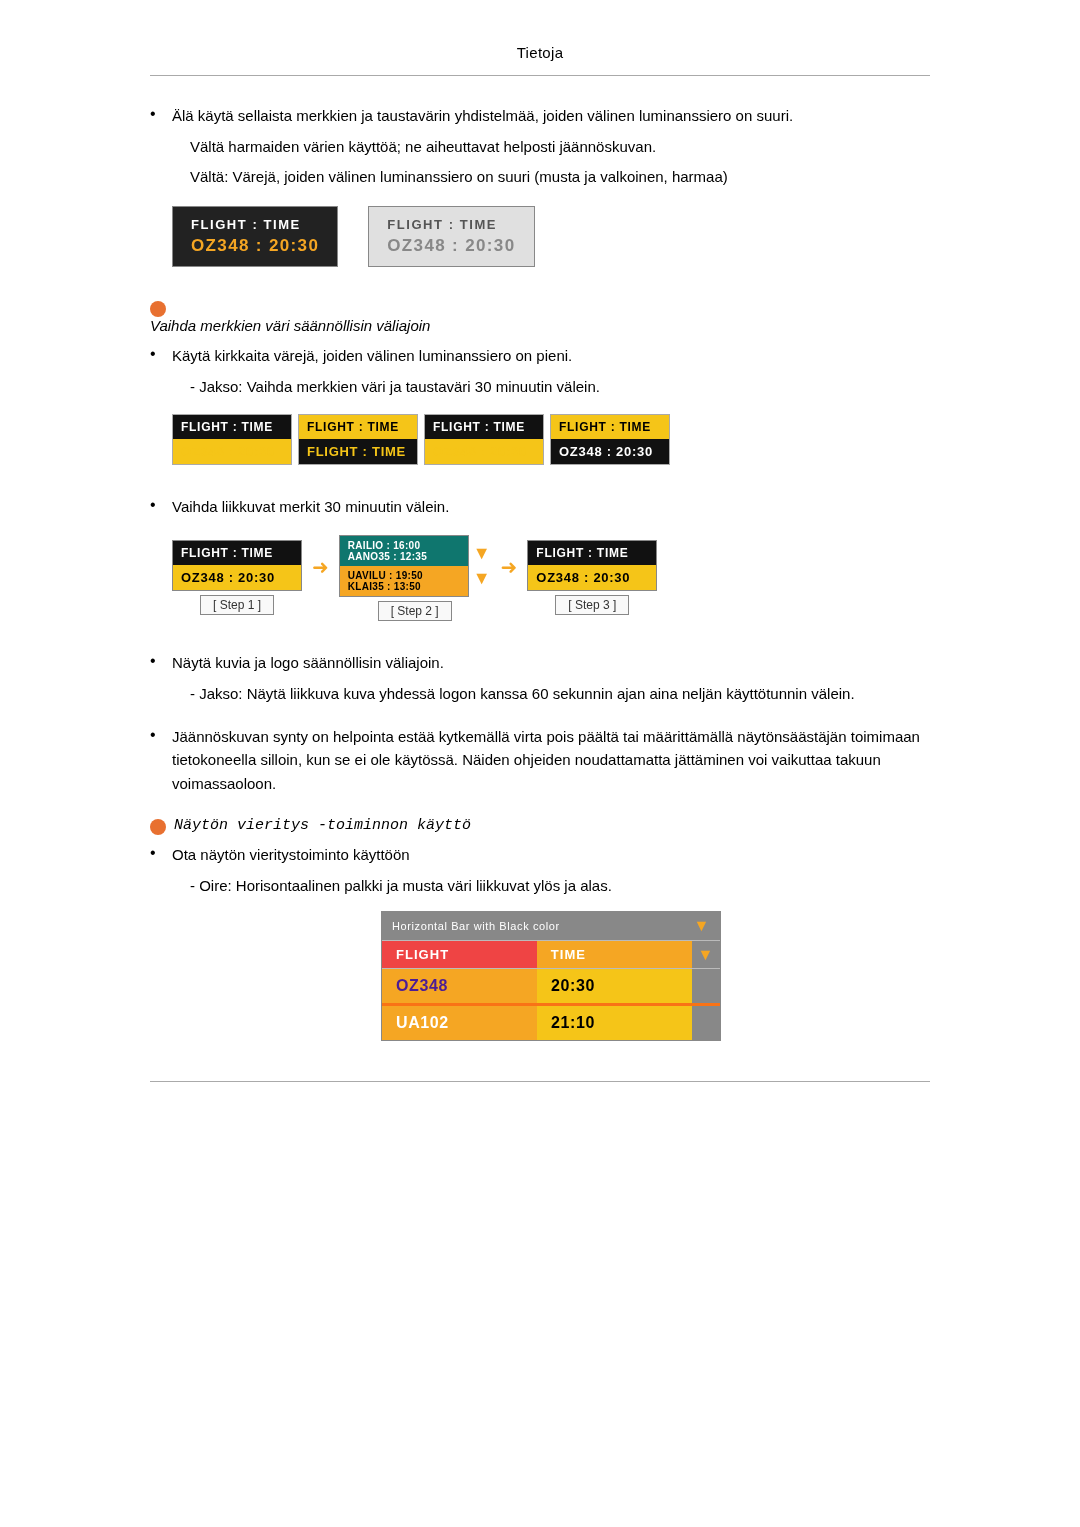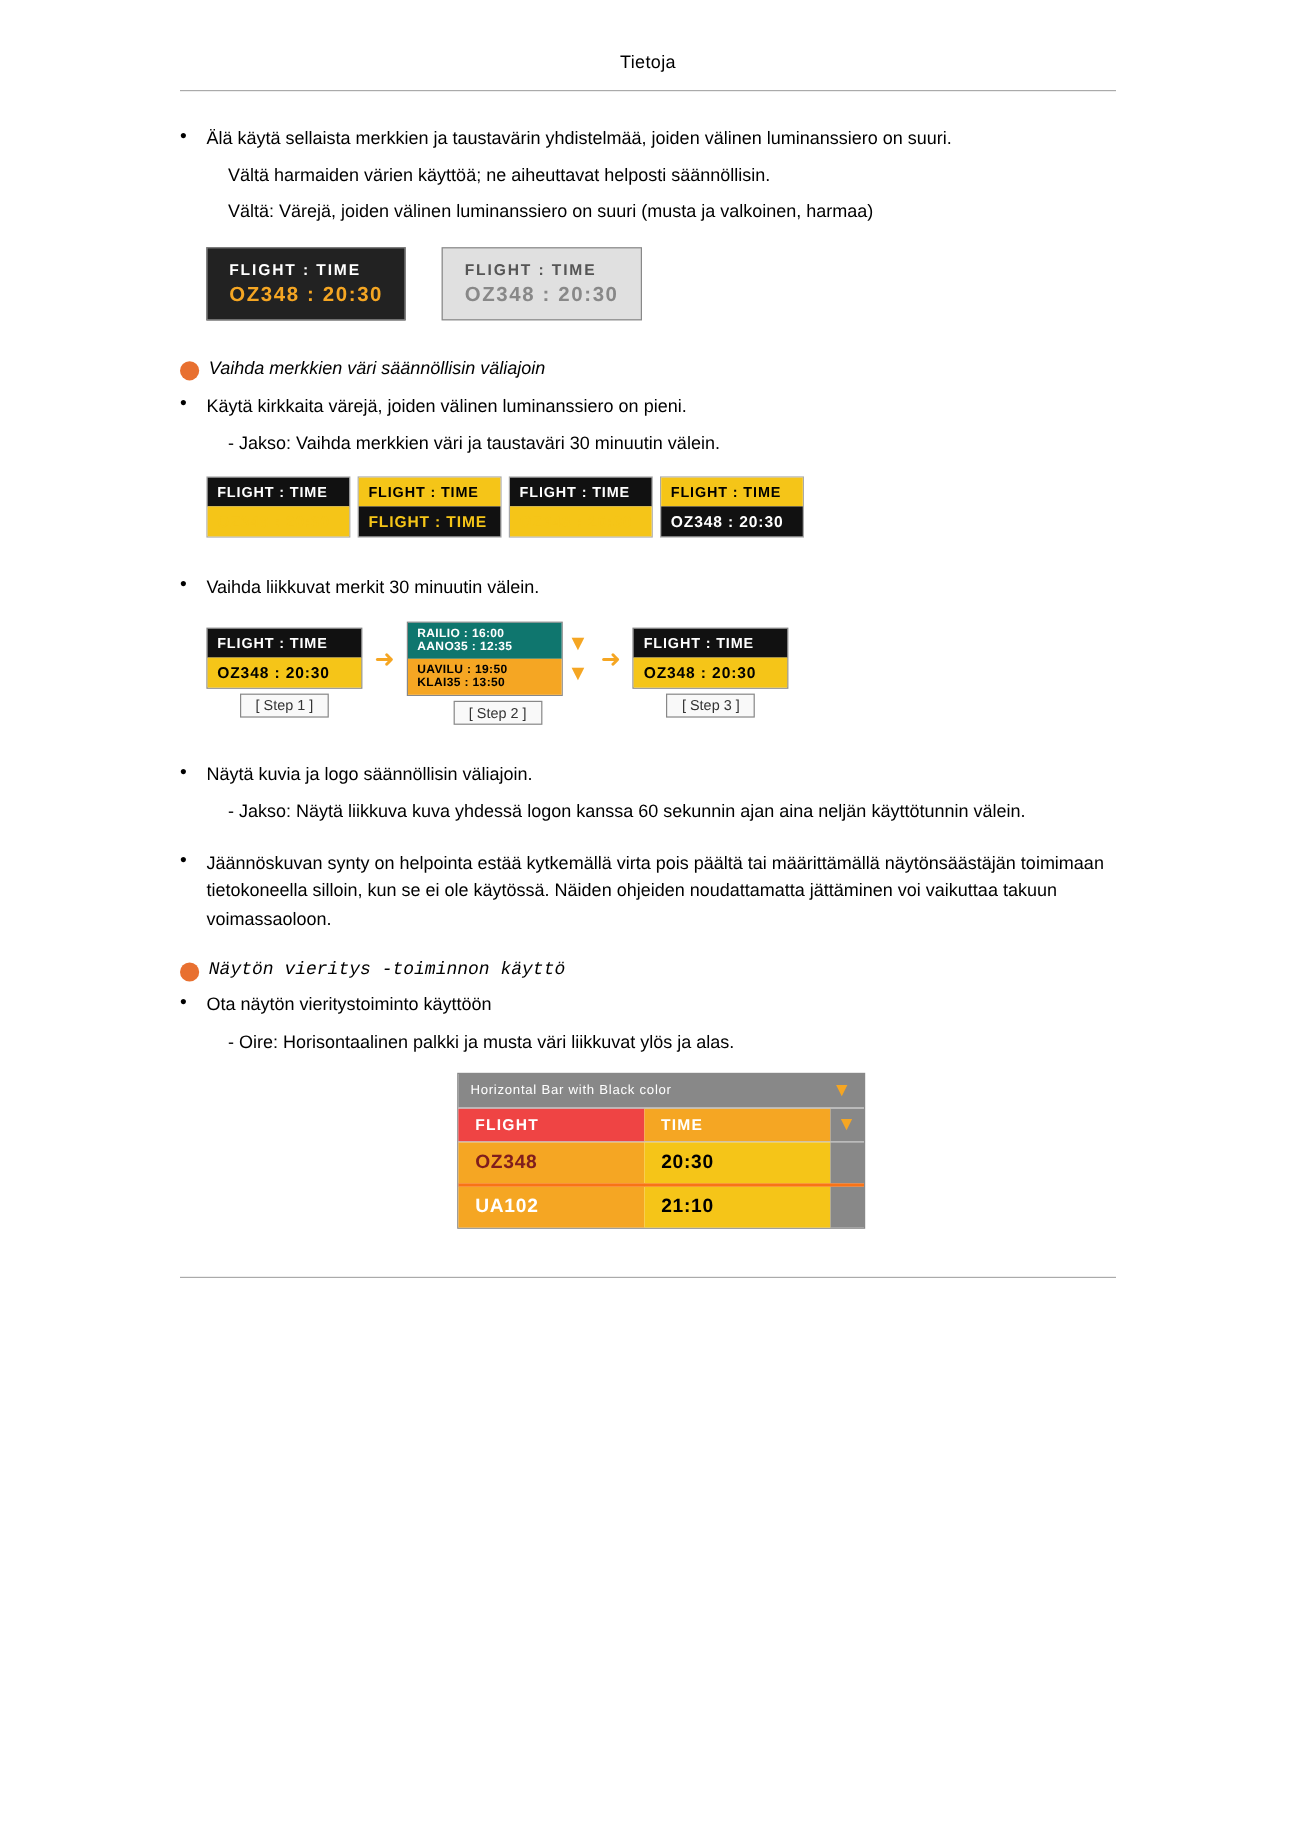--- a/index.html
+++ b/index.html
@@ -188,38 +188,38 @@
 <div class="page-wrapper">
   <div class="page-title">Tietoja</div>
 
   <ul class="main-list">
 
     <li>
       <span class="bullet">•</span>
       <div class="content-block">
         <p>Älä käytä sellaista merkkien ja taustavärin yhdistelmää, joiden välinen luminanssiero on suuri.</p>
         <div class="indent">
-          <p>Vältä harmaiden värien käyttöä; ne aiheuttavat helposti säännöllisin.</p>
+          <p>Vältä harmaiden värien käyttöä; ne aiheuttavat helposti jäännöskuvan.</p>
           <p>Vältä: Värejä, joiden välinen luminanssiero on suuri (musta ja valkoinen, harmaa)</p>
         </div>
 
         <div class="flight-examples">
           <div class="flight-box flight-box-dark">
             <div class="row1">FLIGHT  :  TIME</div>
             <div class="row2">OZ348   :  20:30</div>
           </div>
           <div class="flight-box flight-box-light">
             <div class="row1">FLIGHT  :  TIME</div>
             <div class="row2">OZ348   :  20:30</div>
           </div>
         </div>
       </div>
     </li>
 
-    <li style="margin-bottom:10px;">
+    <li style="margin-bottom:10px;flex-direction:column;">
       <span class="orange-bullet"></span>
       <span class="orange-text" style="font-style:italic;font-size:15px;">Vaihda merkkien väri säännöllisin väliajoin</span>
     </li>
 
     <li>
       <span class="bullet">•</span>
       <div class="content-block">
         <p>Käytä kirkkaita värejä, joiden välinen luminanssiero on pieni.</p>
         <div class="indent">
           <p>- Jakso: Vaihda merkkien väri ja taustaväri 30 minuutin välein.</p>
@@ -334,21 +334,21 @@
 
             <div style="display:flex;border-top:1px solid #bbb;">
               <div style="flex:1;background:#ef4444;color:#fff;padding:6px 14px;font-size:13px;letter-spacing:0.08em;">FLIGHT</div>
               <div style="flex:1;background:#f5a623;color:#fff;padding:6px 14px;font-size:13px;letter-spacing:0.08em;">TIME</div>
               <div style="background:#888;display:flex;align-items:center;padding:0 6px;">
                   <span style="color:#f5a623;font-size:16px;">▼</span>
                 </div>
             </div>
 
             <div style="display:flex;border-top:1px solid #bbb;">
-              <div style="flex:1;background:#f5a623;color:#7f1d1d;padding:8px 14px;font-size:16px;font-weight:bold;">OZ348</div>
+              <div style="flex:1;background:#f5a623;color:#4c1d95;padding:8px 14px;font-size:16px;font-weight:bold;">OZ348</div>
               <div style="flex:1;background:#f5c518;color:#000;padding:8px 14px;font-size:16px;font-weight:bold;">20:30</div>
               <div style="background:#888;width:28px;"></div>
             </div>
 
             <div style="display:flex;border-top:3px solid #f97316;">
               <div style="flex:1;background:#f5a623;color:#fff;padding:8px 14px;font-size:16px;font-weight:bold;">UA102</div>
               <div style="flex:1;background:#f5c518;color:#000;padding:8px 14px;font-size:16px;font-weight:bold;">21:10</div>
               <div style="background:#888;width:28px;"></div>
             </div>
           </div>

